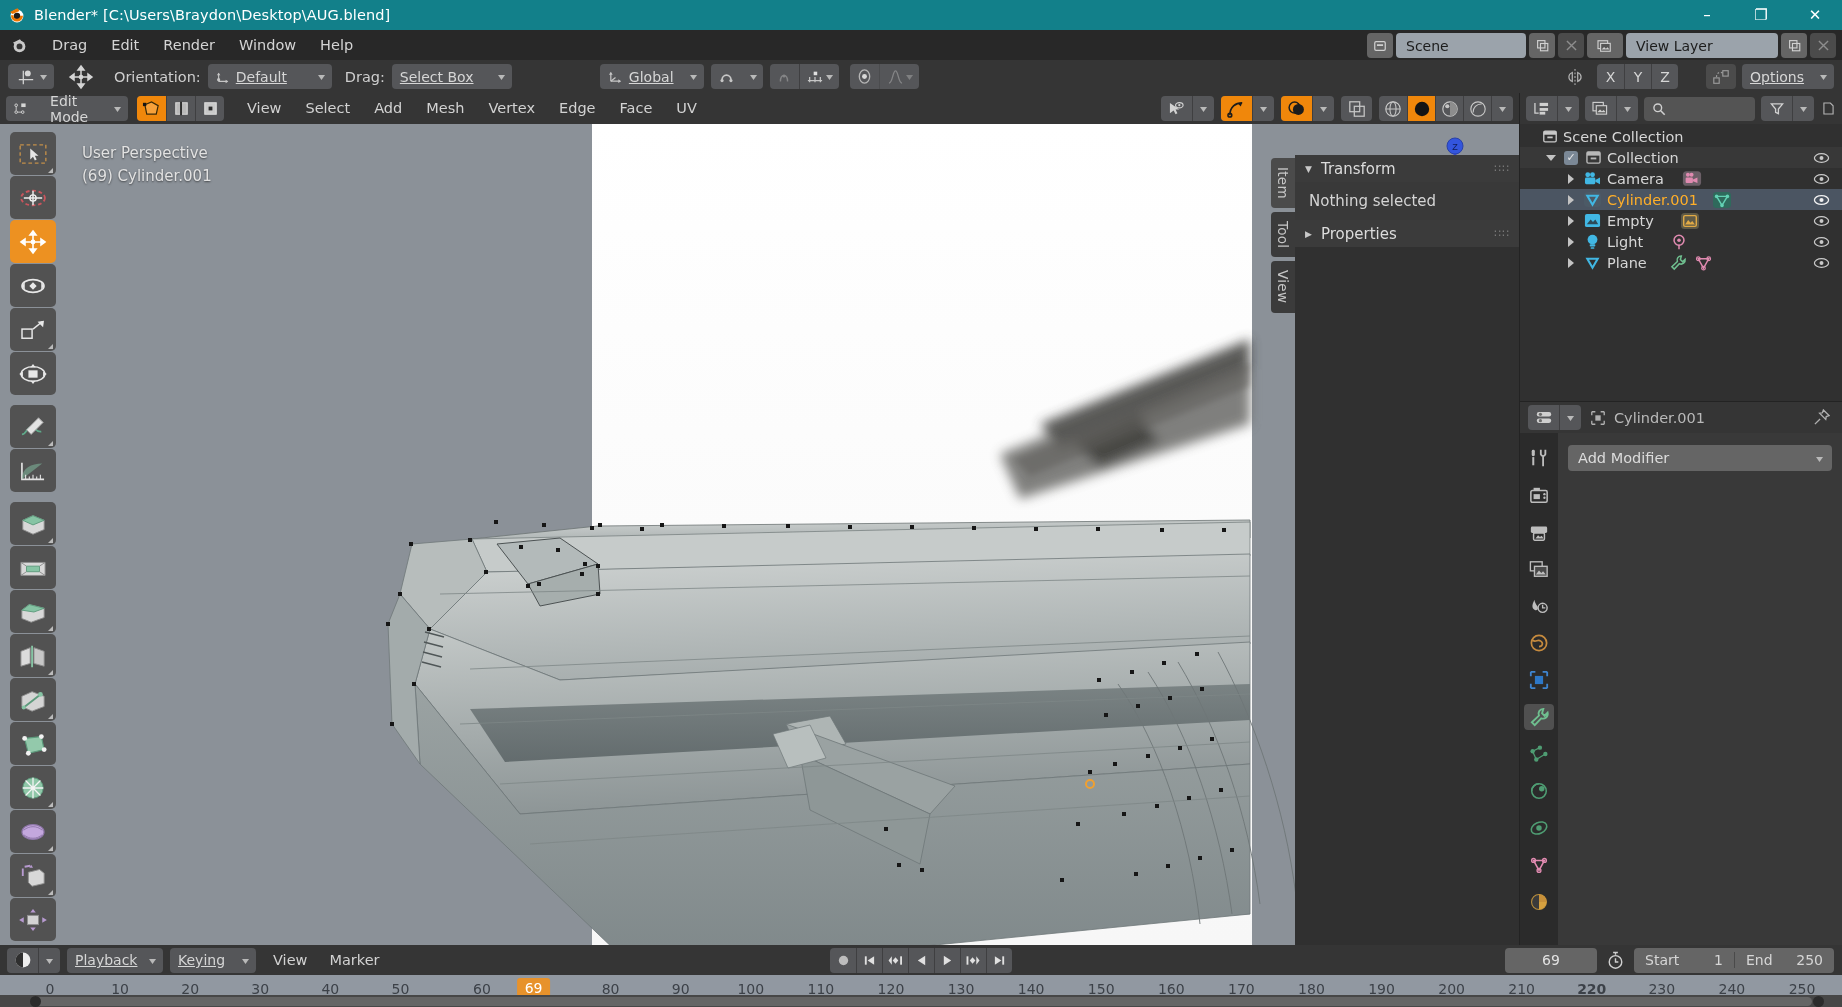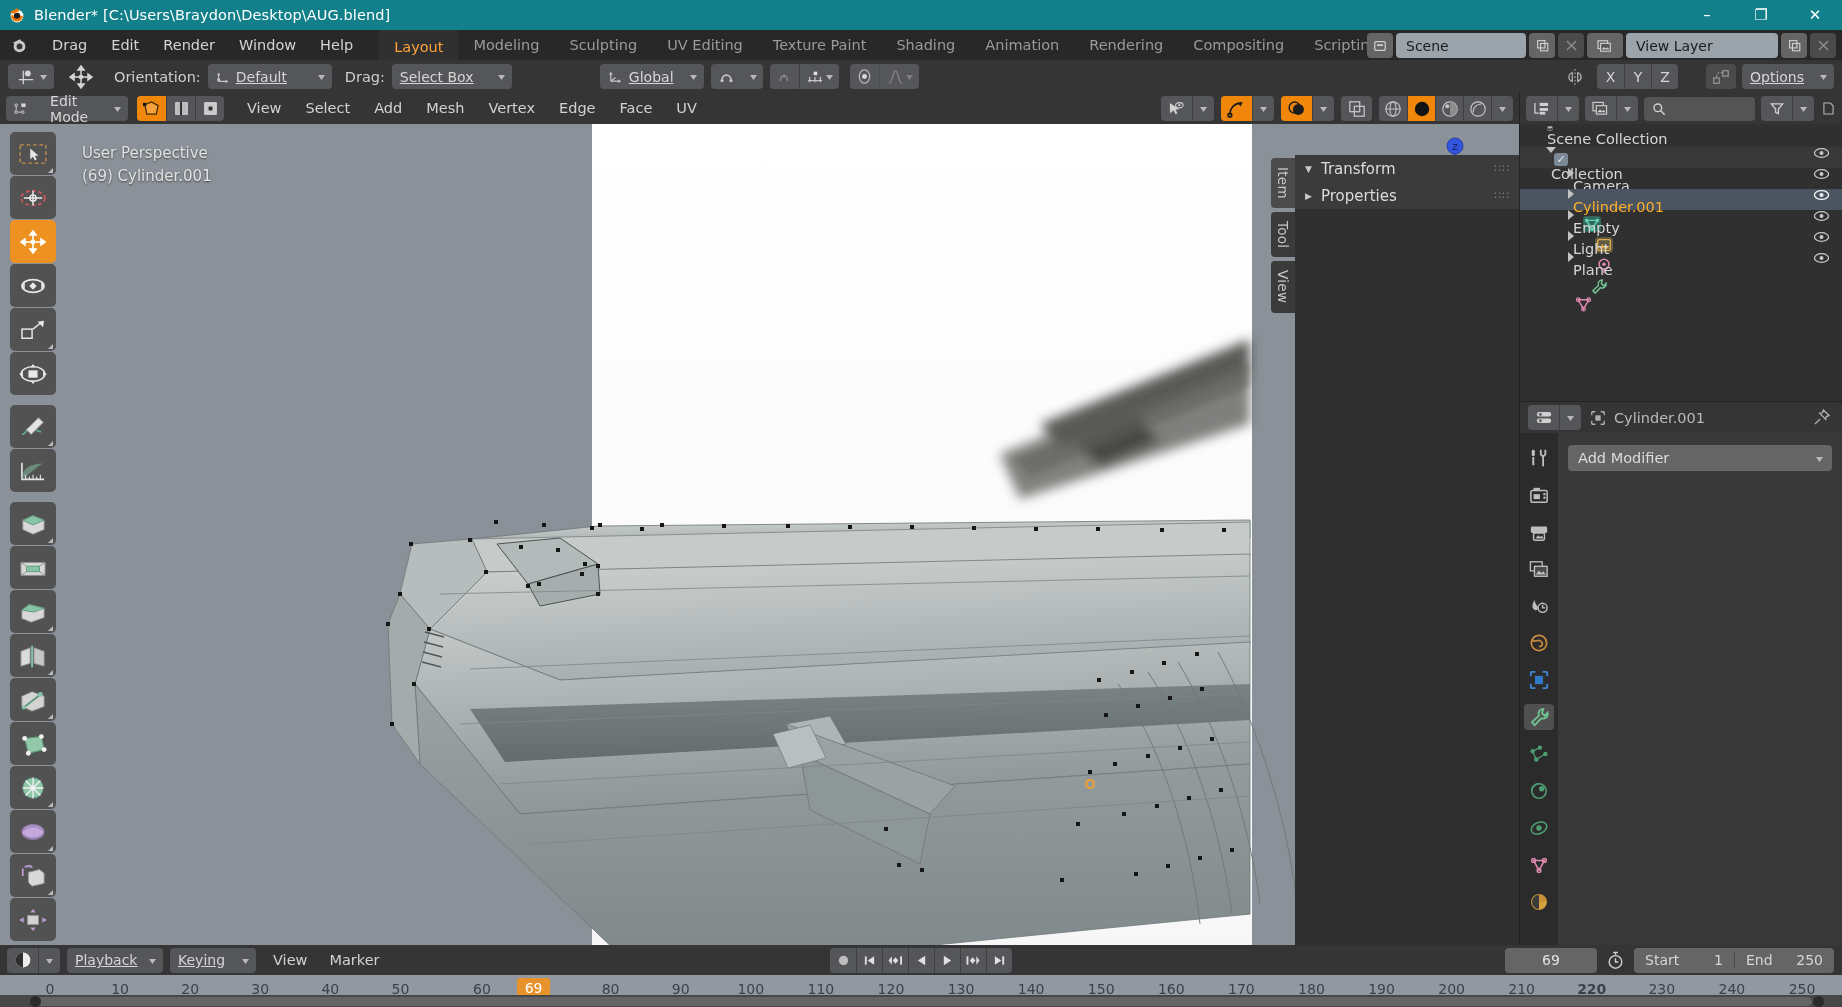--- a/index.html
+++ b/index.html
@@ -111,21 +111,21 @@
           display:flex; align-items:center; justify-content:center; padding:9px 0;}
   .nptab span{ writing-mode:vertical-rl; font-size:13.5px; color:#c6c6c6; letter-spacing:.3px;}
   .nptab.act{ background:#4b4b4b;}
 
   
   .outliner{ height:308px; background:#303030; display:flex; flex-direction:column; border-left:1px solid #232323;}
   .ol-hdr{ height:31px; background:#353535; display:flex; align-items:center; padding:0 6px; gap:6px;}
   .search{ flex:1; background:#545454; border-radius:4px; height:24px; display:flex; align-items:center;
            padding:0 8px; gap:6px;}
   .ol-tree{ flex:1; overflow:hidden; padding-top:2px;}
-  .ol-row{ height:21px; display:flex; align-items:flex-start; position:relative; font-size:14.5px; color:#d6d6d6;flex-direction:column;}
+  .ol-row{ height:21px; display:flex; align-items:center; position:relative; font-size:14.5px; color:#d6d6d6;}
   .ol-row.alt{ background:#383838;}
   .ol-row.sel{ background:#4b5562;}
   .ol-row .eye{ position:absolute; right:12px; }
   .ol-row .nm{ margin-left:5px;}
   .ol-row.sel .nm{ color:#ffaf29;}
   .tri-d{ width:0;height:0;border-left:5px solid transparent;border-right:5px solid transparent;border-top:6px solid #c3c3c3;}
   .tri-r{ width:0;height:0;border-top:5px solid transparent;border-bottom:5px solid transparent;border-left:6px solid #c3c3c3;}
   .cbox{ width:14px;height:14px;border-radius:3px;background:#7b8896;display:flex;align-items:center;
          justify-content:center; color:#e8e8e8; font-size:11px;}
 
@@ -196,33 +196,20 @@
         <circle cx="9" cy="10" r="3.1" fill="#353535"></circle>
         <path d="M2 6 L9.5 2.4 L11.3 5 L4.5 8 Z" fill="#c9c9c9"></path>
       </svg>
     </div>
     <div class="menu">
       <div class="menu-item">Drag</div>
       <div class="menu-item">Edit</div>
       <div class="menu-item">Render</div>
       <div class="menu-item">Window</div>
       <div class="menu-item">Help</div>
-    </div>
-    <div class="wsp">
-      <div class="wsp-tab active">Layout</div>
-      <div class="wsp-tab">Modeling</div>
-      <div class="wsp-tab">Sculpting</div>
-      <div class="wsp-tab">UV Editing</div>
-      <div class="wsp-tab">Texture Paint</div>
-      <div class="wsp-tab">Shading</div>
-      <div class="wsp-tab">Animation</div>
-      <div class="wsp-tab">Rendering</div>
-      <div class="wsp-tab">Compositing</div>
-      <div class="wsp-tab">Scripting</div>
-      <div class="wsp-plus">+</div>
     </div>
     <div class="topbar-right">
       <div class="tbtn">
         <svg width="14" height="14" viewBox="0 0 16 16">
             <rect x="2" y="3" width="12" height="10" rx="1.5" fill="none" stroke="#d0d0d0" stroke-width="1.4"></rect>
             <rect x="4.5" y="6" width="7" height="2" fill="#d0d0d0"></rect>
           </svg>
       </div>
       <div class="tfield">Scene</div>
       <div class="tbtn">
@@ -876,20 +863,21 @@
               </svg>
           </div>
         </div>
 
         <div class="npanel">
           <div class="np-hdr">
             <span class="tri">▼</span>
             <span>Transform</span>
             <span class="grip">∷∷</span>
           </div>
+          <div class="np-body">Nothing selected</div>
           <div class="np-hdr">
             <span class="tri">▶</span>
             <span>Properties</span>
             <span class="grip">∷∷</span>
           </div>
         </div>
         <div class="nptabs">
           <div class="nptab act">
               <span>Item</span>
             </div>

